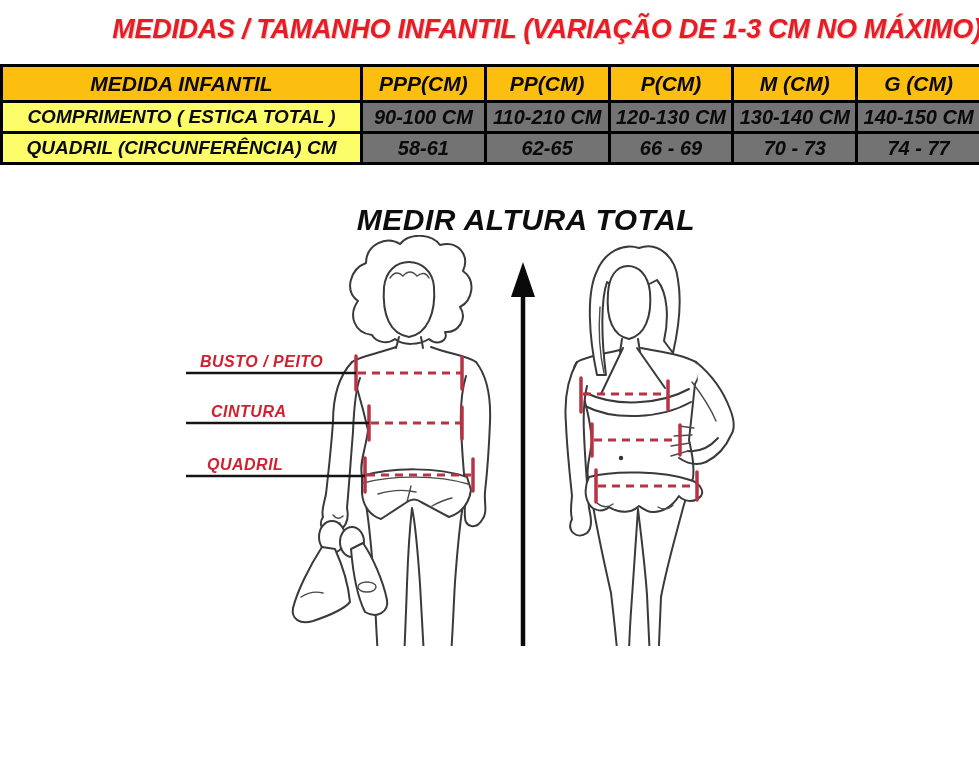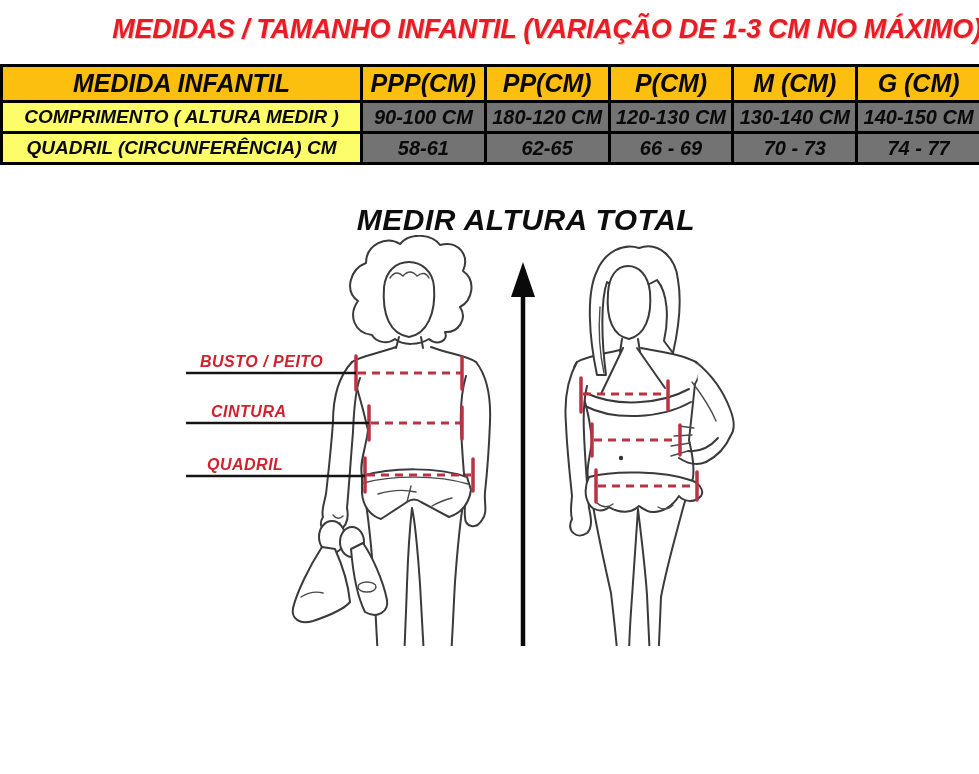--- a/index.html
+++ b/index.html
@@ -20,21 +20,21 @@
   table.size-table{
     position:absolute;top:64px;left:0;width:979px;
     border-collapse:collapse;table-layout:fixed;
   }
   .size-table th,.size-table td{
     border:3px solid var(--table-border,#000);
     text-align:center;vertical-align:middle;
     font-style:italic;font-weight:800;color:#0a0a0a;
     padding:0;white-space:nowrap;overflow:hidden;
   }
-  .size-table thead th{background:var(--header-orange,#fcbf10);height:36px;font-size:25px;}
+  .size-table thead th{background:var(--header-orange,#fcbf10);height:36px;font-size:21px;}
   .size-table tbody td{background:#737373;height:31px;font-size:20px;}
   .size-table tbody td.lbl{background:var(--row-yellow,#fdfd69);font-size:19px;}
 
   .diagram-heading{
     position:absolute;top:203px;left:526px;transform:translateX(-50%);
     white-space:nowrap;font-style:italic;font-weight:800;font-size:30px;
     letter-spacing:0.5px;color:#0d0d0d;text-align:center;
   }
 
   svg.diagram{position:absolute;top:235px;left:0;}
@@ -70,23 +70,23 @@
         <th>MEDIDA INFANTIL</th>
         <th>PPP(CM)</th>
         <th>PP(CM)</th>
         <th>P(CM)</th>
         <th>M (CM)</th>
         <th>G (CM)</th>
       </tr>
     </thead>
     <tbody>
       <tr>
-        <td class="lbl">COMPRIMENTO ( ALTURA MEDIR )</td>
+        <td class="lbl">COMPRIMENTO ( ESTICA TOTAL )</td>
         <td>90-100 CM</td>
-        <td>180-120 CM</td>
+        <td>110-210 CM</td>
         <td>120-130 CM</td>
         <td>130-140 CM</td>
         <td>140-150 CM</td>
       </tr>
       <tr>
         <td class="lbl">QUADRIL (CIRCUNFERÊNCIA) CM</td>
         <td>58-61</td>
         <td>62-65</td>
         <td>66 - 69</td>
         <td>70 - 73</td>

